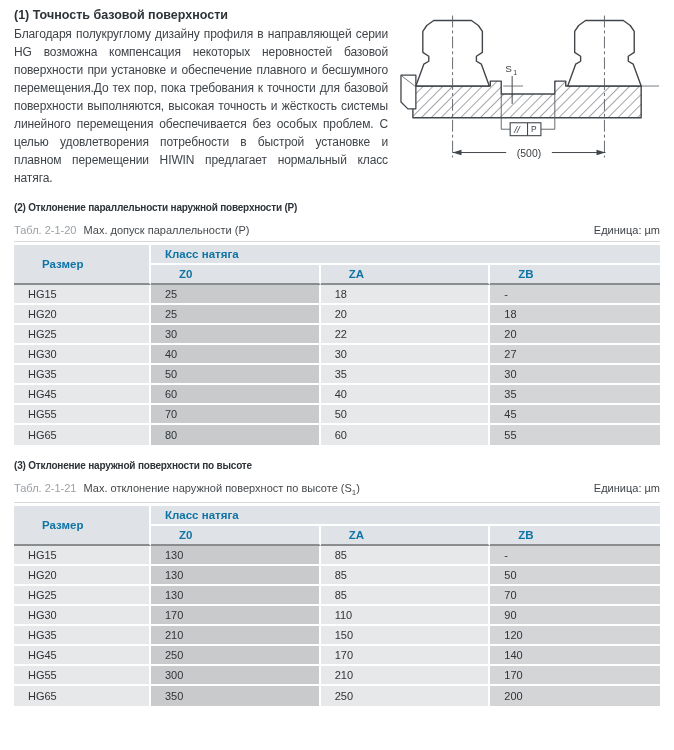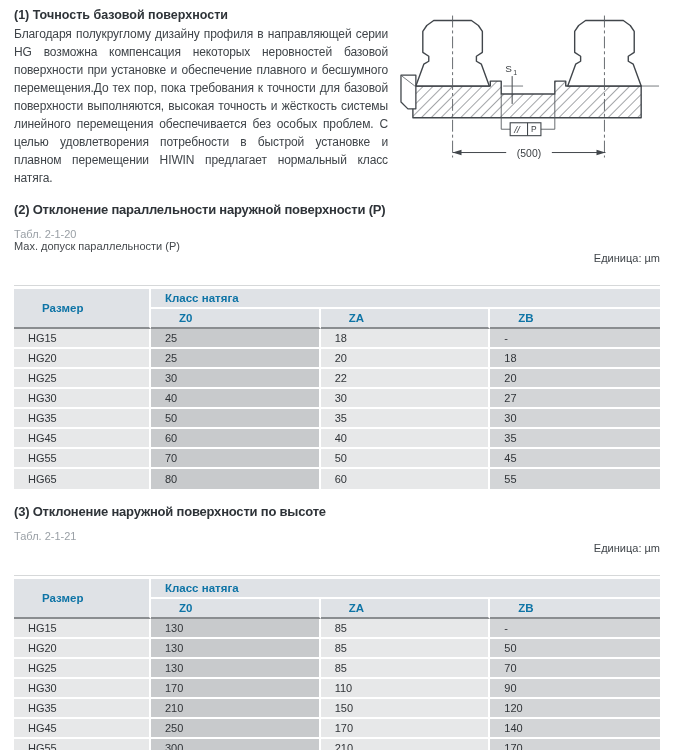--- a/index.html
+++ b/index.html
@@ -9,22 +9,22 @@
 
   .title { font-size:17.5px; font-weight:bold; color:#26292d; letter-spacing:-0.2px; margin-bottom:12px; }
 
   .intro { display:flex; gap:10px; }
   .intro-text { flex:0 0 374px; }
   .sec1-head { font-size:12.5px; font-weight:bold; color:#2e3338; margin-bottom:3px; }
   .sec1-par { font-size:12px; line-height:18px; text-align:justify; color:#3f4449; letter-spacing:-0.1px; }
   .diagram-wrap { flex:1; padding-top:4px; }
 
   .section { margin-top:15px; }
-  .sec-head { font-size:13px; font-weight:bold; color:#2e3338; margin-bottom:11px; letter-spacing:-0.2px; }
-  .caption-row { display:flex; align-items:baseline; font-size:11px; padding-bottom:21px; border-bottom:1px solid #d6d8d9; margin-bottom:3px;flex-direction:column; }
+  .sec-head { font-size:10px; font-weight:bold; color:#2e3338; margin-bottom:11px; letter-spacing:-0.2px; }
+  .caption-row { display:flex; align-items:baseline; font-size:11px; padding-bottom:5px; border-bottom:1px solid #d6d8d9; margin-bottom:3px; }
   .tbl-label { color:#9aa0a6; margin-right:7px; }
   .tbl-caption { color:#44484c; }
   .tbl-unit { margin-left:auto; color:#3f4449; }
   sub { font-size:8px; }
 
   table { width:646px; border-collapse:separate; border-spacing:0; table-layout:fixed; }
   col.c0 { width:137px; }
   th, td { height:20px; padding:0 4px 0 14px; font-size:11px; text-align:left; vertical-align:middle;
            border-right:2px solid #fff; border-bottom:2px solid #fff; }
   th:last-child, td:last-child { border-right:none; }
@@ -170,20 +170,21 @@
             <td class="c-zb">55</td>
           </tr>
       </tbody>
     </table>
   </div>
 
   <div class="section">
     <div class="sec-head">(3) Отклонение наружной поверхности по высоте</div>
     <div class="caption-row">
       <span class="tbl-label">Табл. 2-1-21</span>
+      <span class="tbl-caption"><span>Мах. отклонение наружной поверхност по высоте (S</span><sub>1</sub><span>)</span></span>
       <span class="tbl-unit">Единица: µm</span>
     </div>
 
     <table>
       <colgroup>
           <col class="c0">
           <col>
           <col>
           <col>
         </colgroup>

